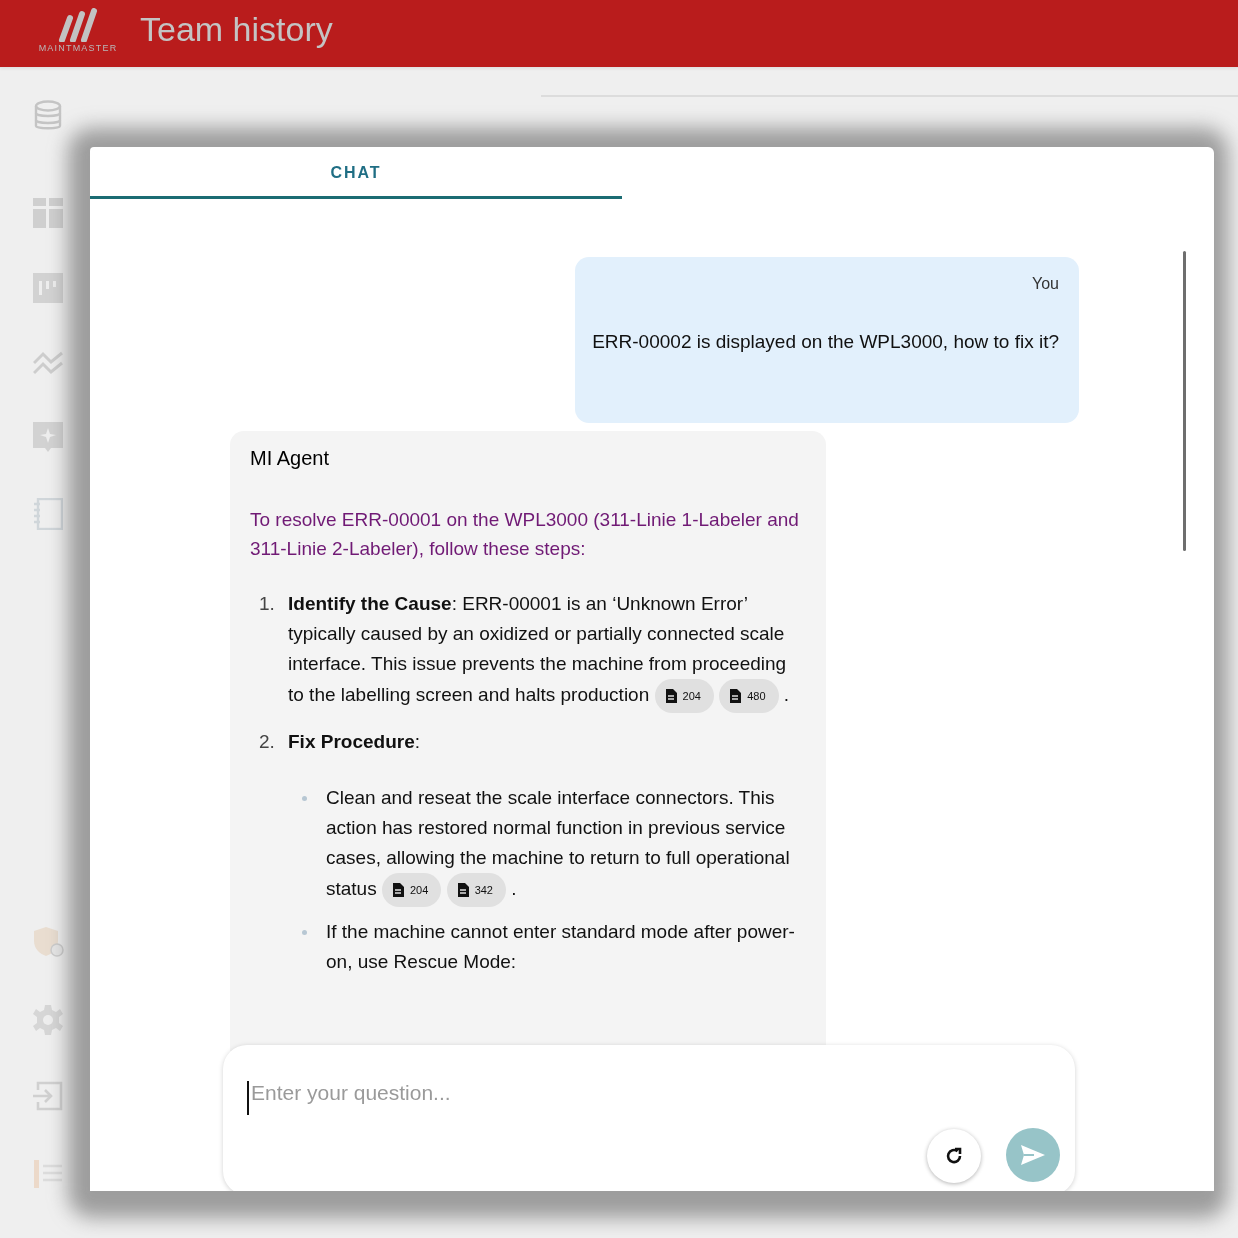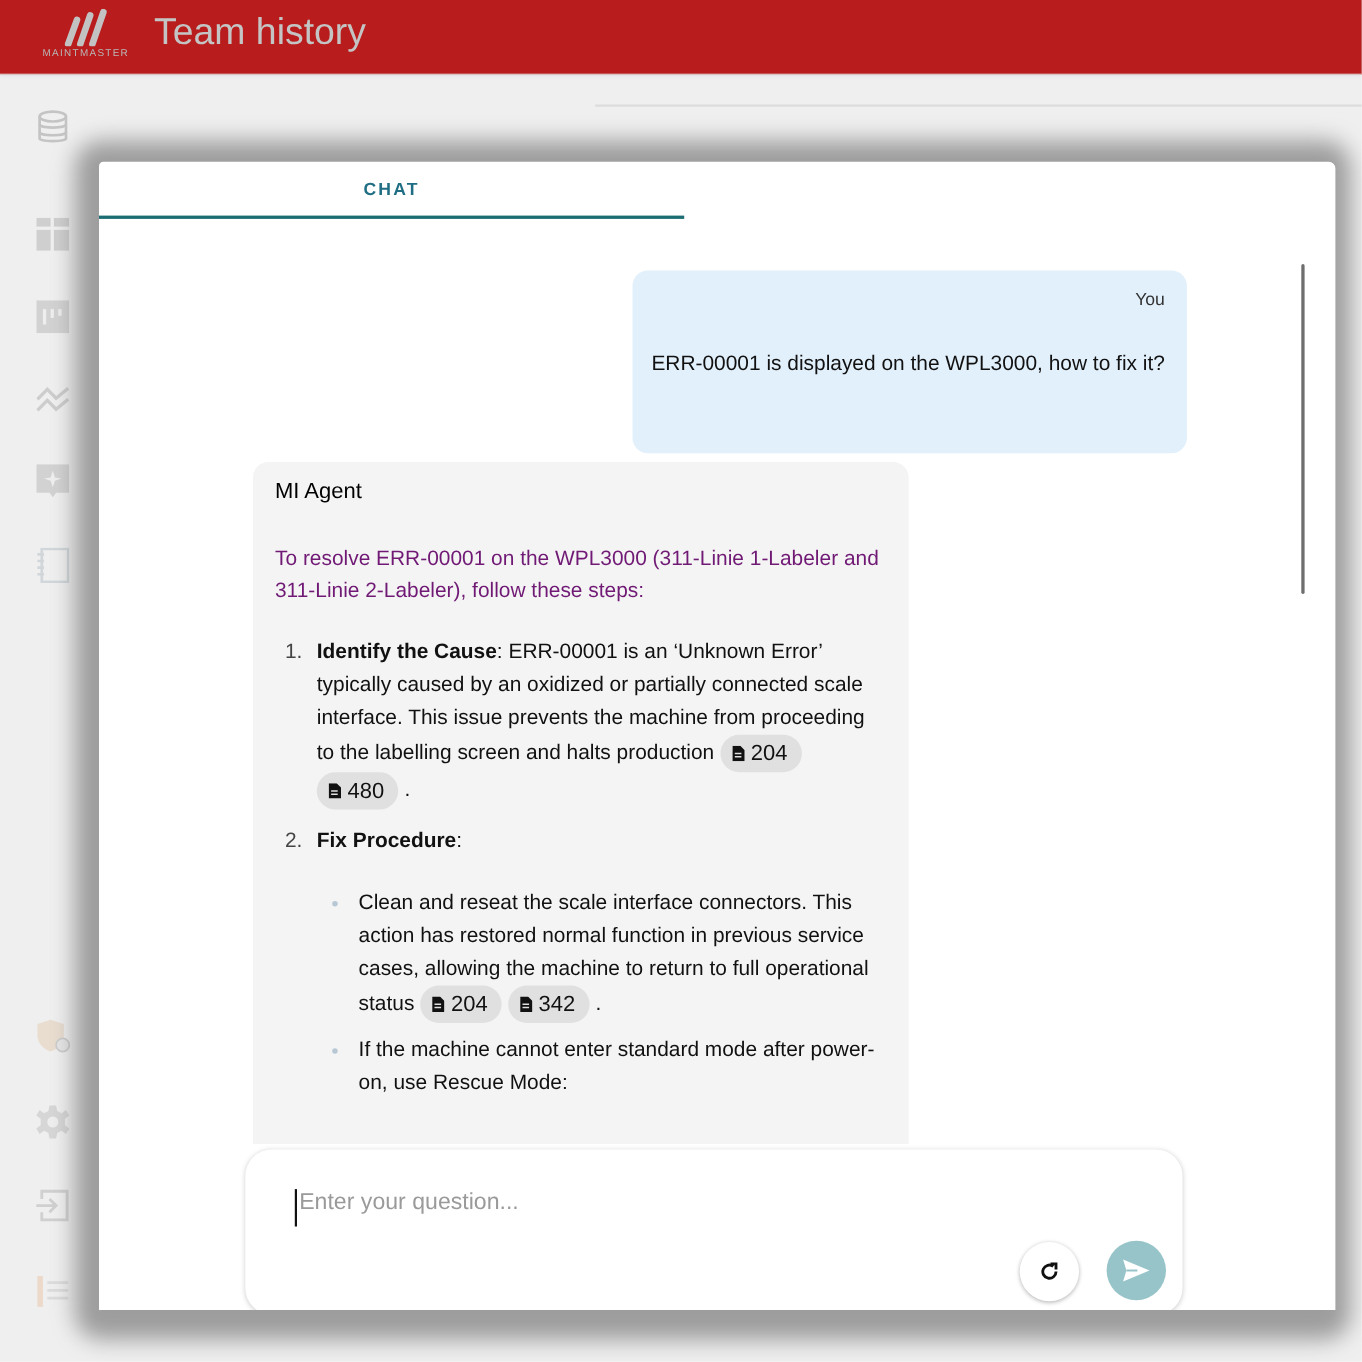--- a/index.html
+++ b/index.html
@@ -65,21 +65,21 @@
     font-size: 16px; font-weight: bold; letter-spacing: 2px;
     cursor: pointer;
   }
   .tab-chat { left: 0; width: 532px; color: #1f6e84; }
   .tab-solutions { left: 532px; width: 592px; color: #111; }
   .tab-indicator {
     position: absolute; left: 0; top: 49px; width: 532px; height: 3px;
     background: #1b6c73;
   }
 
-  .chat-area { position: absolute; left: 0; top: 41px; width: 956px; height: 840px; }
+  .chat-area { position: absolute; left: 0; top: 52px; width: 956px; height: 840px; }
   .scrollbar {
     position: absolute; left: 1093px; top: 52px; width: 3px; height: 300px;
     background: #6e6e6e; border-radius: 2px;
   }
 
   .msg-user {
     position: absolute; left: 485px; top: 58px; width: 504px; height: 166px;
     background: #e2f0fc; border-radius: 14px;
   }
   .msg-user .sender {
@@ -104,37 +104,37 @@
   .bullets { list-style: none; margin-top: 26px; }
   .bullet { position: relative; padding-left: 38px; margin-bottom: 10px; }
   .bullet-dot {
     position: absolute; left: 14px; top: 13px; width: 5px; height: 5px;
     border-radius: 50%; background: #b7c7d3;
   }
   .chip {
     display: inline-flex; align-items: center; gap: 6px;
     height: 34px; padding: 0 13px 0 10px;
     background: #e0e0e0; border-radius: 17px;
-    font-size: 20px; color: #111; vertical-align: middle;
+    font-size: 11px; color: #111; vertical-align: middle;
     cursor: pointer;
   }
   .chip svg { display: block; }
 
   
   .input-box {
     position: absolute; left: 133px; top: 898px; width: 852px; height: 150px;
     background: #fff; border-radius: 24px;
     box-shadow: 0 1px 5px rgba(0,0,0,0.18);
   }
   .input-box textarea {
     position: absolute; left: 24px; top: 36px; width: 700px; height: 34px;
     border: none; outline: none; resize: none;
     font-family: "Liberation Sans", "DejaVu Sans", sans-serif;
     font-size: 21px; color: #111; background: transparent;
-    border-left: 2px solid #111; padding-left: 2px; margin-left: 21px;
+    border-left: 2px solid #111; padding-left: 2px;
   }
   .input-box textarea::placeholder { color: #9a9a9a; }
   .btn-refresh {
     position: absolute; left: 704px; top: 84px; width: 54px; height: 54px;
     border-radius: 50%; background: #fff;
     box-shadow: 0 1px 4px rgba(0,0,0,0.3);
     display: flex; align-items: center; justify-content: center; cursor: pointer;
   }
   .btn-send {
     position: absolute; left: 783px; top: 83px; width: 54px; height: 54px;
@@ -235,21 +235,21 @@
   <div class="tabs">
     <div class="tab tab-chat">CHAT</div>
     <div class="tab-indicator"></div>
   </div>
 
   <div class="chat-area">
     <div class="scrollbar"></div>
 
     <div class="msg-user">
       <div class="sender">You</div>
-      <div class="text">ERR-00001 is displayed on the WPL3000, how to fix it?</div>
+      <div class="text">ERR-00002 is displayed on the WPL3000, how to fix it?</div>
     </div>
 
     <div class="msg-agent">
       <div class="sender">MI Agent</div>
       <div class="agent-intro">To resolve ERR-00001 on the WPL3000 (311-Linie 1-Labeler and 311-Linie 2-Labeler), follow these steps:</div>
       <ol class="steps">
         <li class="step step1">
           <span class="step-num">1.</span>
           <b>Identify the Cause</b><span>: ERR-00001 is an ‘Unknown Error’ typically caused by an oxidized or partially connected scale interface. This issue prevents the machine from proceeding to the labelling screen and halts production</span>
           <span class="chip">

